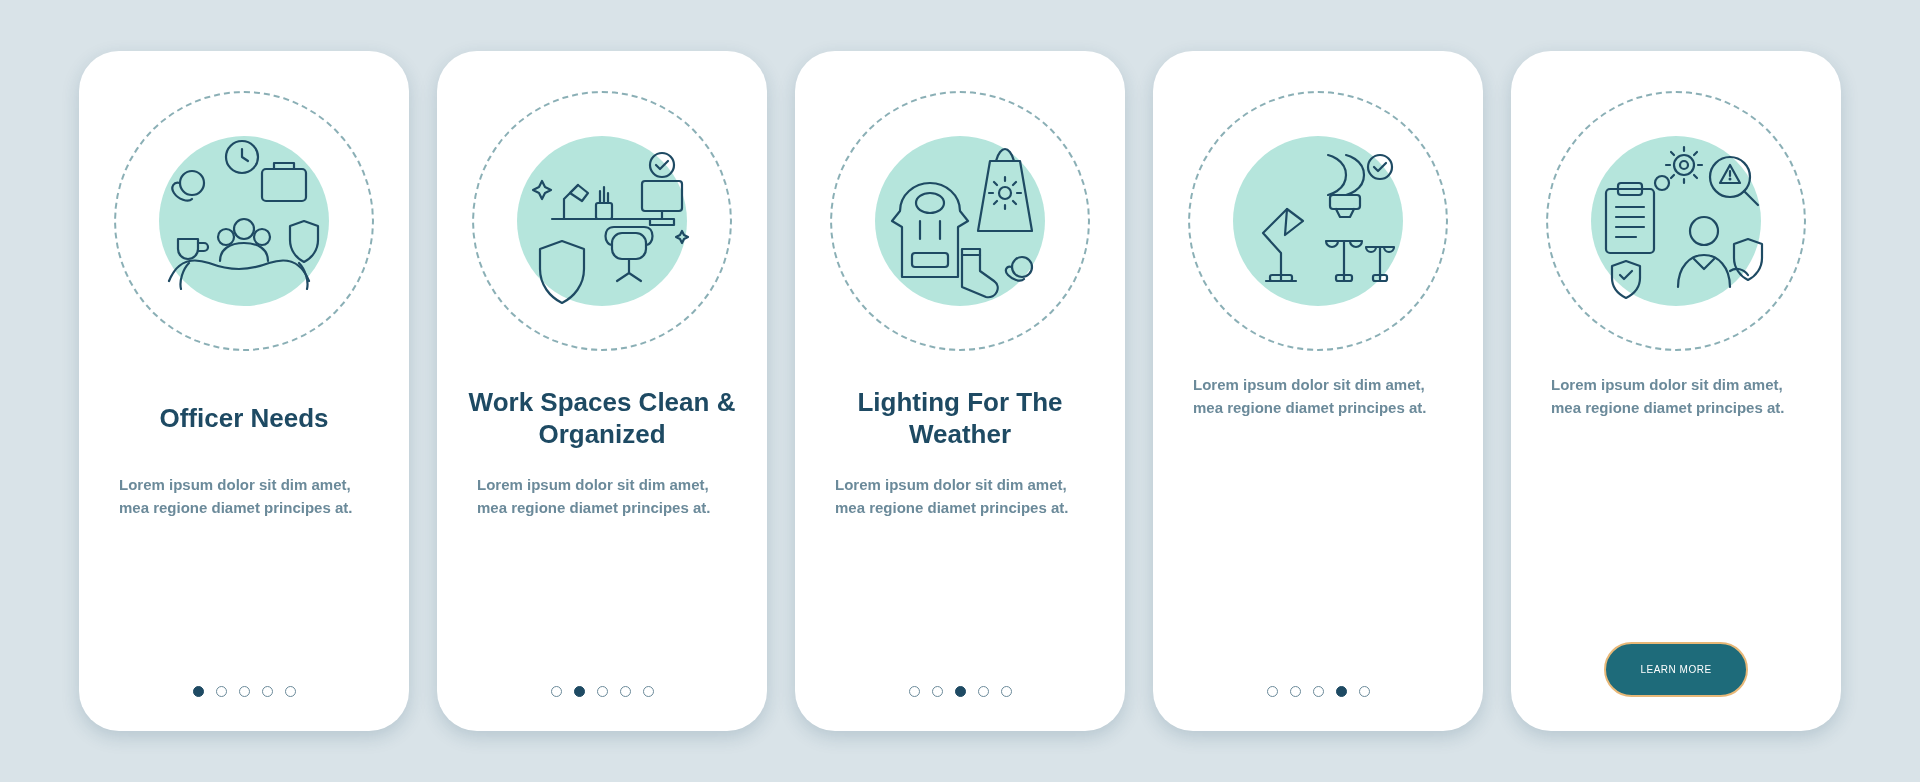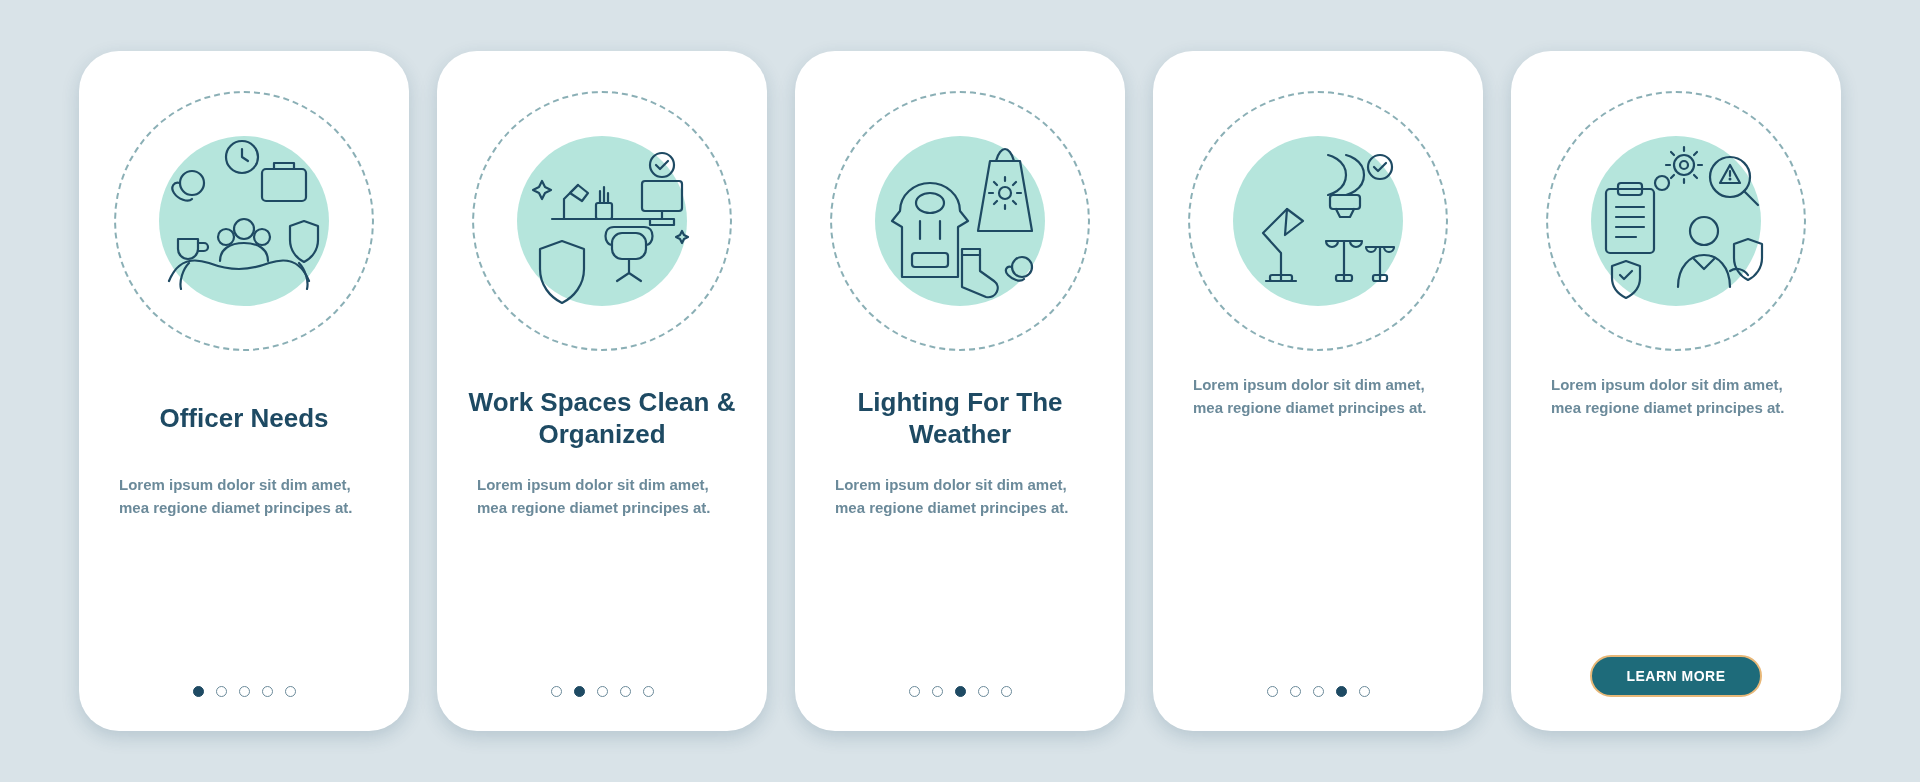--- a/index.html
+++ b/index.html
@@ -76,23 +76,23 @@
     border:1.5px solid var(--ink-soft);
     background:transparent;
   }
   .dot.active{background:var(--ink);border-color:var(--ink);}
   .cta{
     margin-top:auto;
     background:var(--cta);
     color:#fff;
     border:2px solid var(--cta-border);
     border-radius:999px;
-    padding:11px 34px;
-    font-size:14px;
-    font-weight:700;
+    padding:20px 34px;
+    font-size:10px;
+    font-weight:400;
     letter-spacing:.5px;
     cursor:pointer;
   }
   
   .ic{stroke:var(--ink);stroke-width:2.2;fill:none;stroke-linecap:round;stroke-linejoin:round;}
 </style>
 </head>
 <body>
 
 <div class="card">

